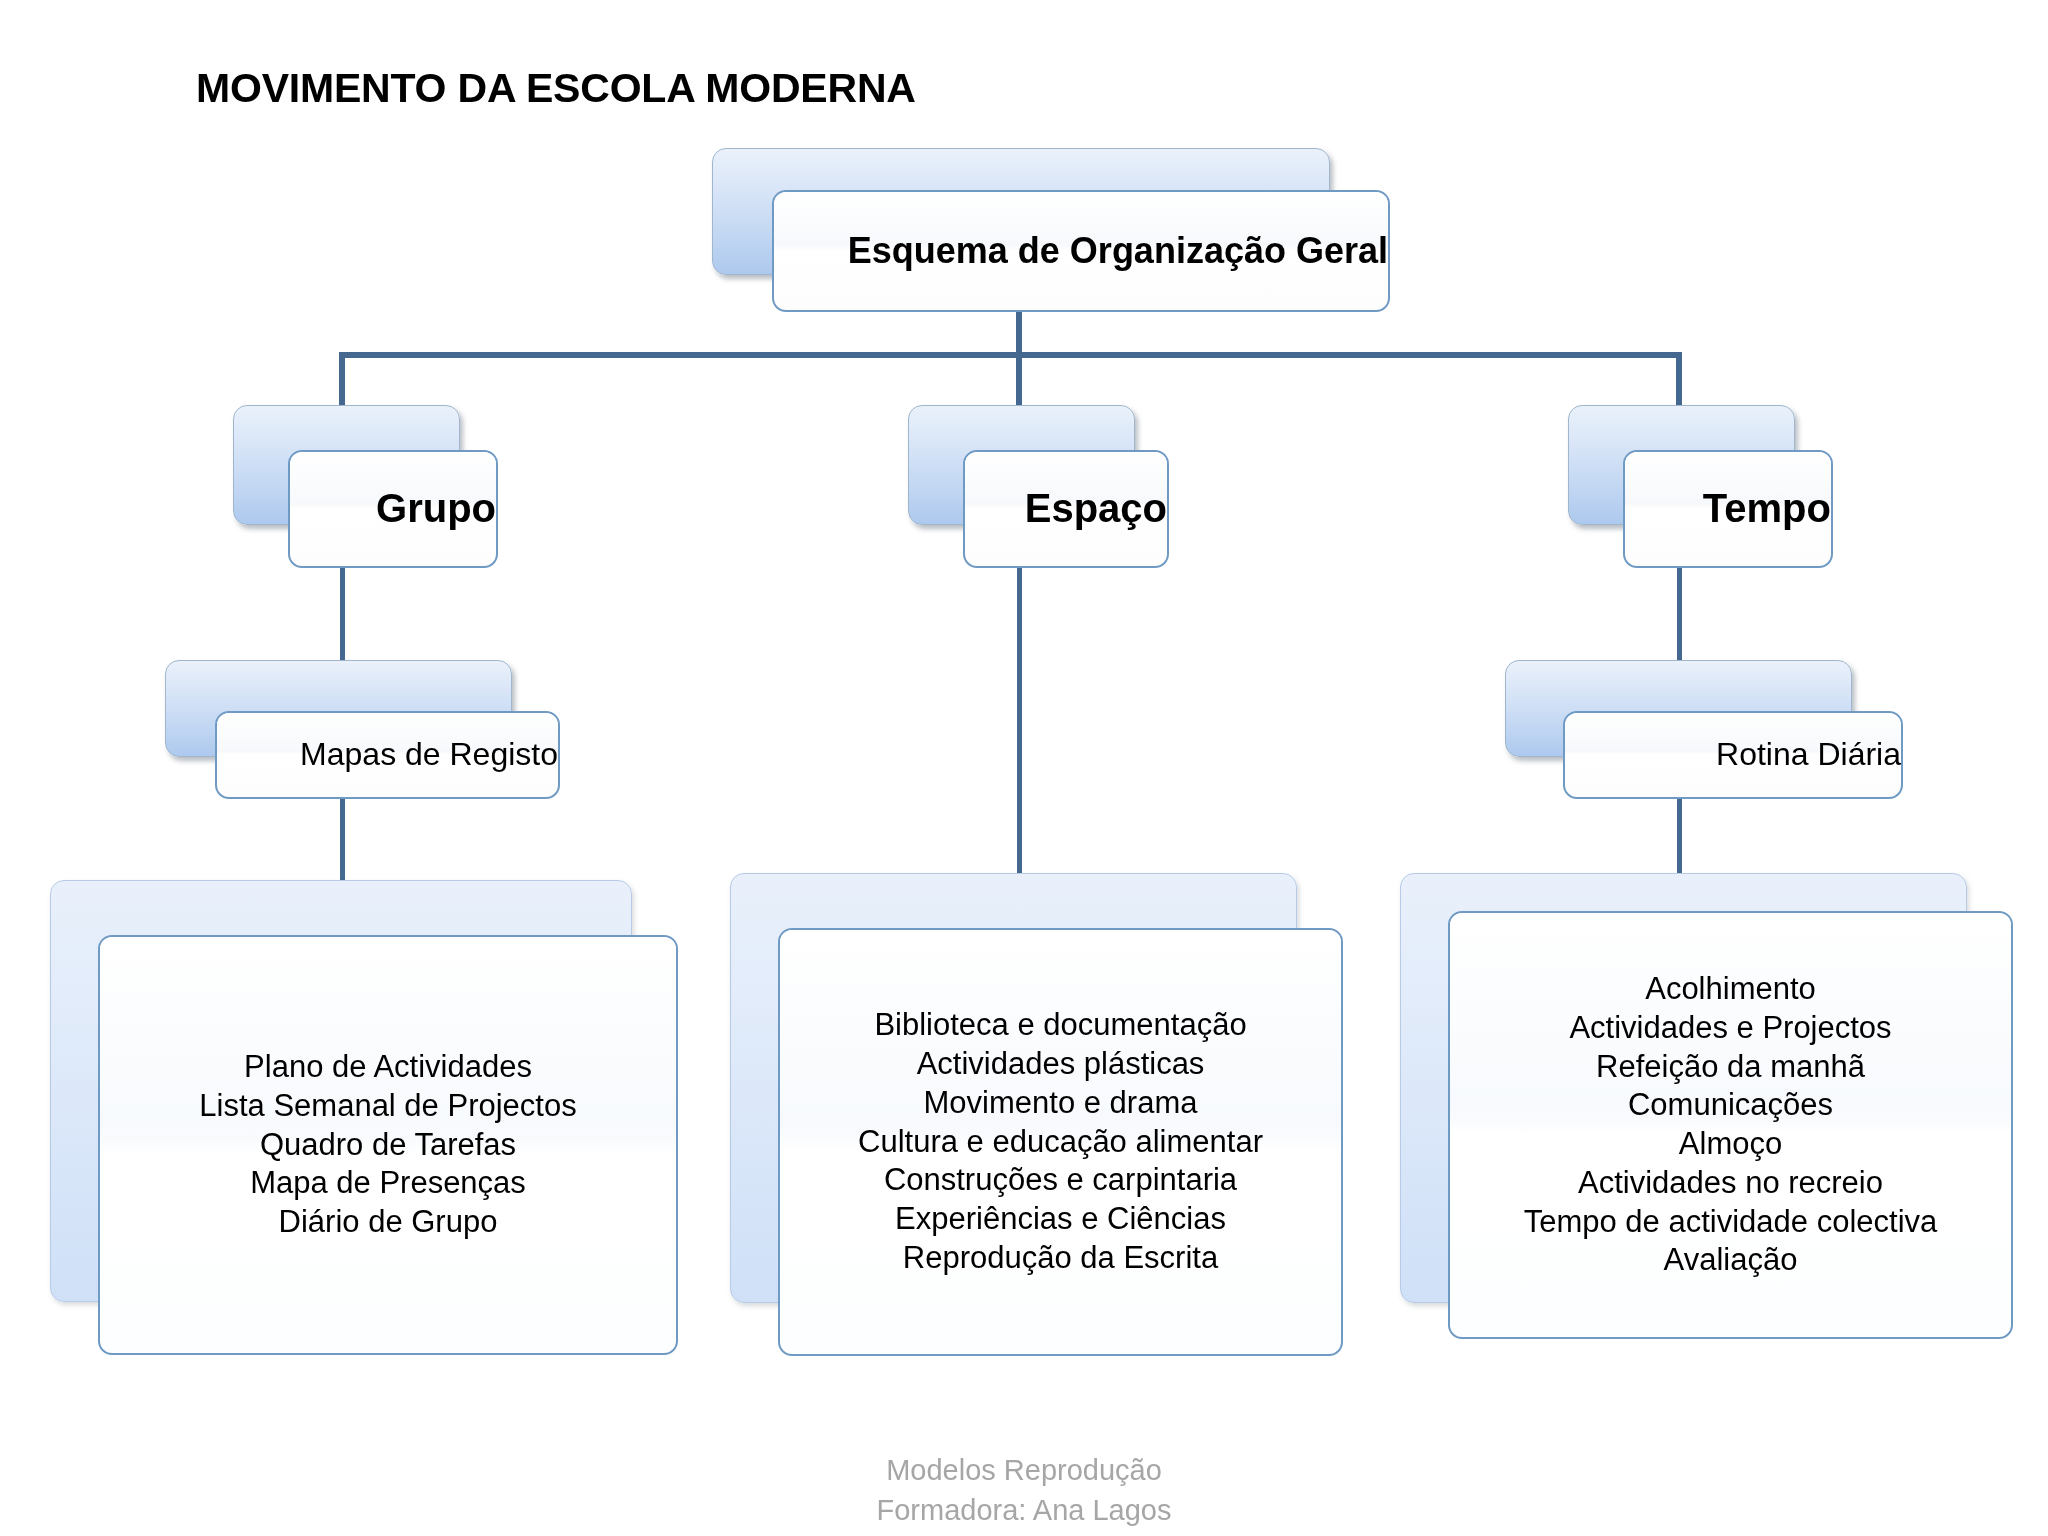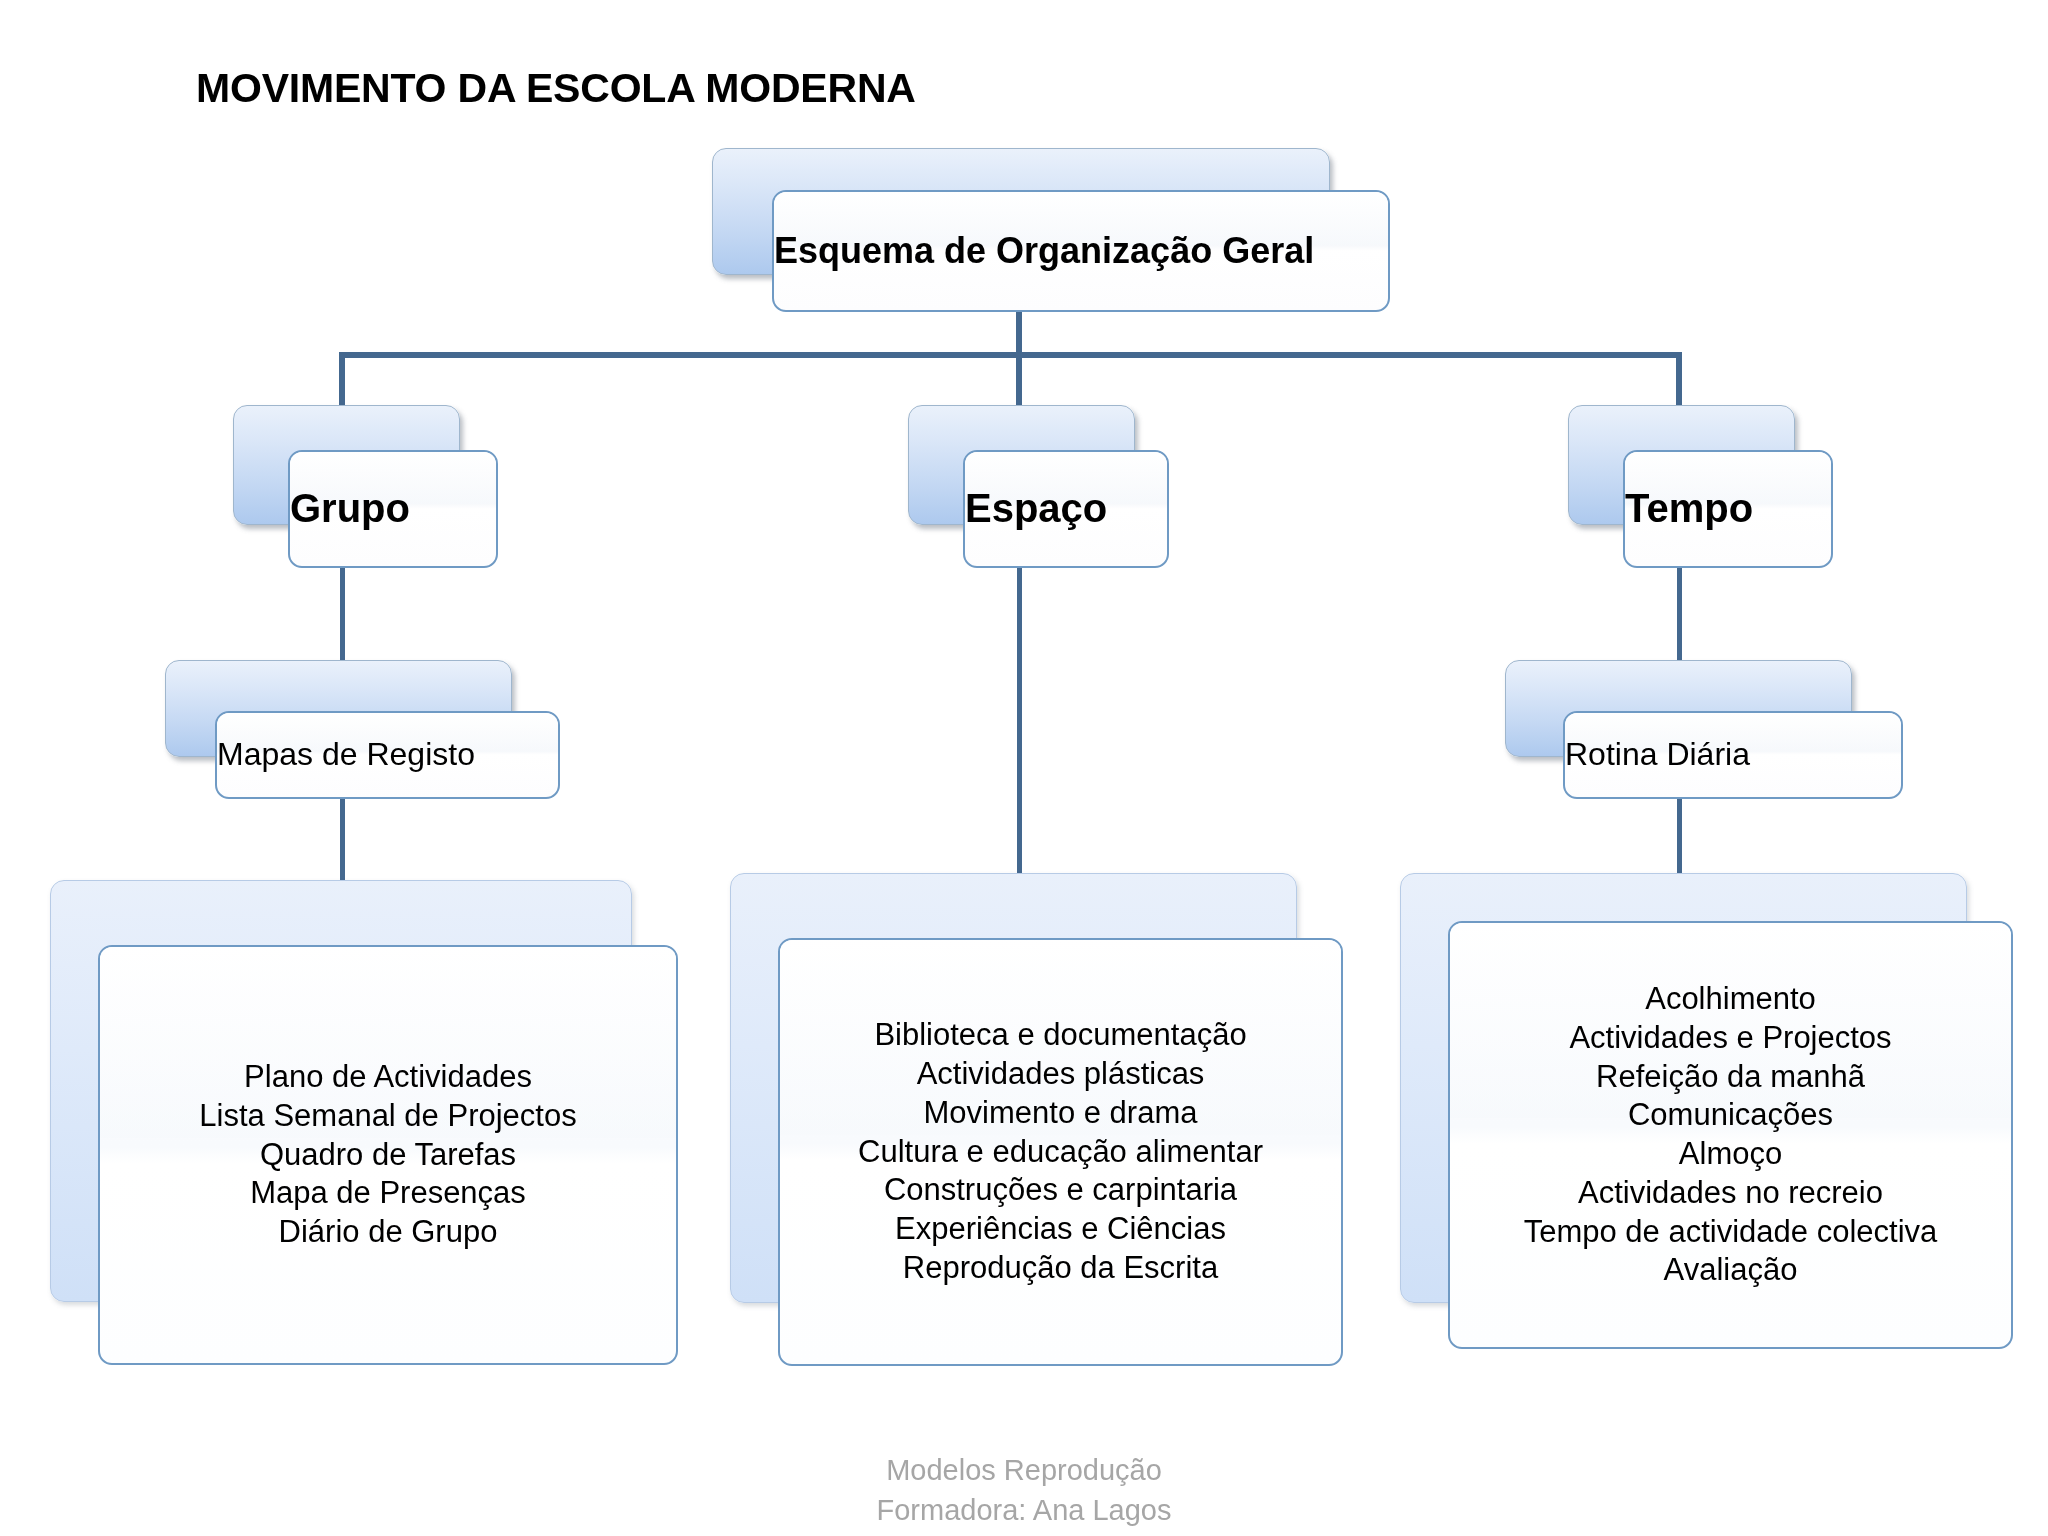--- a/index.html
+++ b/index.html
@@ -34,21 +34,21 @@
     border-radius:14px;
     border:1px solid #9fb6cd;
     background:linear-gradient(180deg,#eaf1fb 0%,#dbe7f8 28%,#c4d8f3 66%,#adc9ee 100%);
     box-shadow:3px 4px 5px rgba(90,100,115,0.42);
   }
   .node .front{
     position:absolute;
     border-radius:14px;
     border:2px solid #6f9ac4;
     background:linear-gradient(180deg,#fbfcfe 0%,#f6f8fb 45%,#ffffff 50%,#fdfdfe 100%);
-    display:flex;align-items:center;justify-content:flex-start;
+    display:flex;align-items:center;justify-content:flex-end;
     text-align:center;
     box-sizing:border-box;
   }
   .node .front .glare{
     position:absolute;left:0;top:0;right:0;height:46%;
     border-radius:12px 12px 0 0;
     background:linear-gradient(180deg,rgba(255,255,255,0.95) 0%,rgba(246,249,252,0.55) 100%);
     pointer-events:none;
   }
   .node .label{position:relative;z-index:2;color:#000;line-height:1.18;}
@@ -62,21 +62,20 @@
   .leaf .back{
     border:1px solid #b7cbe6;
     background:linear-gradient(180deg,#e9f0fb 0%,#dfeafa 40%,#cfe0f7 100%);
     box-shadow:2px 3px 5px rgba(100,110,125,0.25);
   }
   .leaf .front{
     border:2px solid #6f9ac4;
     background:linear-gradient(180deg,#fcfdff 0%,#f8fafd 48%,#ffffff 52%,#fdfeff 100%);
     align-items:center;
     padding:10px 14px;
-    margin-top:10px;
   }
   .leaf .label{
     font-size:31px;font-weight:normal;line-height:1.25;width:100%;
   }
   .leaf .label div{white-space:nowrap;}
 
   
   .footer{
     position:absolute;
     left:0;right:0;top:1450px;

